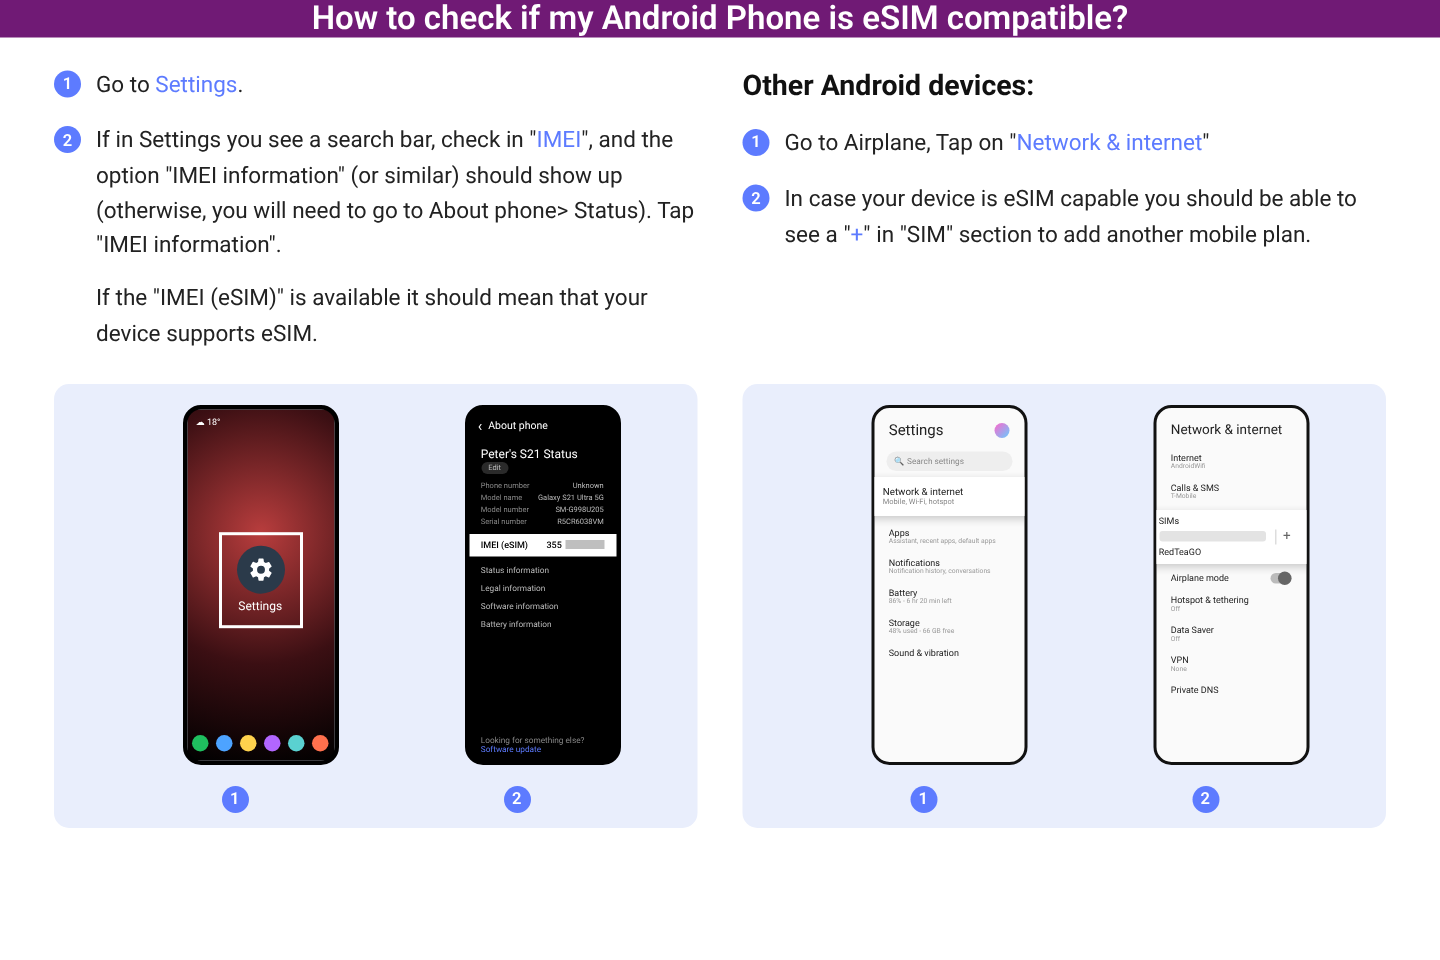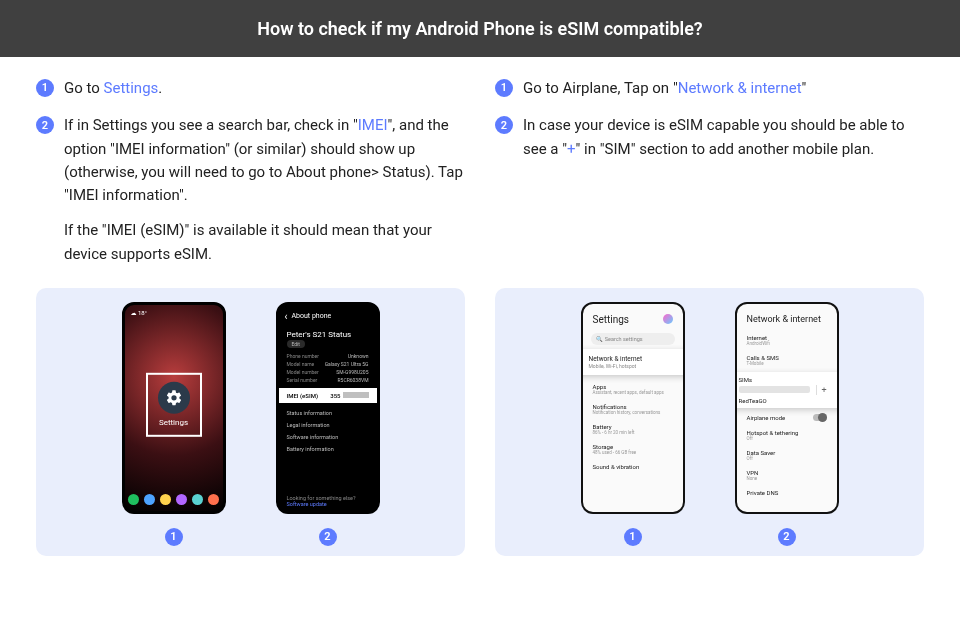--- a/index.html
+++ b/index.html
@@ -4,25 +4,25 @@
 <style>
   * { box-sizing: border-box; margin: 0; padding: 0; }
   body {
     font-family: -apple-system, BlinkMacSystemFont, "Segoe UI", Roboto, Helvetica, Arial, sans-serif;
     background: #fff;
     width: 960px;
     height: 640px;
     overflow: hidden;
   }
   .header {
-    background: #404040;
+    background: #701a75;
     color: #fff;
     text-align: center;
-    padding: 18px 10px;
-    font-size: 18px;
+    padding: 0 10px;
+    font-size: 22px;
     font-weight: 600;
   }
   .cols {
     display: flex;
     gap: 30px;
     padding: 20px 36px 0 36px;
   }
   .col { flex: 1; }
   .col h2 {
     font-size: 19px;
@@ -72,24 +72,25 @@
     background: #e9eefc;
     border-radius: 10px;
     padding: 14px 0 10px 0;
     display: flex;
     justify-content: center;
     gap: 50px;
   }
   .shot { display: flex; flex-direction: column; align-items: center; gap: 14px; }
   .phone {
     width: 104px;
-    height: 212px;
+    height: 240px;
     border-radius: 12px;
     position: relative;
     overflow: hidden;
+    margin-left: 34px;
   }
   
   .p-s1 {
     background: radial-gradient(circle at 50% 35%, #b83d3d 0%, #3b0f13 55%, #000 100%);
     border: 3px solid #000;
   }
   .p-s1 .clock { color:#fff; font-size:6px; text-align:left; padding:4px 6px; }
   .p-s1 .settings-tile {
     position:absolute; left:50%; top:50%; transform:translate(-50%,-55%);
     width:56px; height:64px; border:2px solid #fff; display:flex; flex-direction:column;
@@ -175,20 +176,21 @@
         <span>Go to </span><span class="link">Settings</span><span>.</span>
       </li>
       <li>
         <span>If in Settings you see a search bar, check in "</span><span class="link">IMEI</span><span>", and the option "IMEI information" (or similar) should show up (otherwise, you will need to go to About phone&gt; Status). Tap "IMEI information".</span>
         <div class="sub">If the "IMEI (eSIM)" is available it should mean that your device supports eSIM.</div>
       </li>
     </ol>
   </div>
 
   <div class="col">
+    <h2>Other Android devices:</h2>
     <ol class="steps">
       <li>
         <span>Go to Airplane, Tap on "</span><span class="link">Network &amp; internet</span><span>"</span>
       </li>
       <li>
         <span>In case your device is eSIM capable you should be able to see a "</span><span class="link">+</span><span>" in "SIM" section to add another mobile plan.</span>
       </li>
     </ol>
   </div>
 </div>

